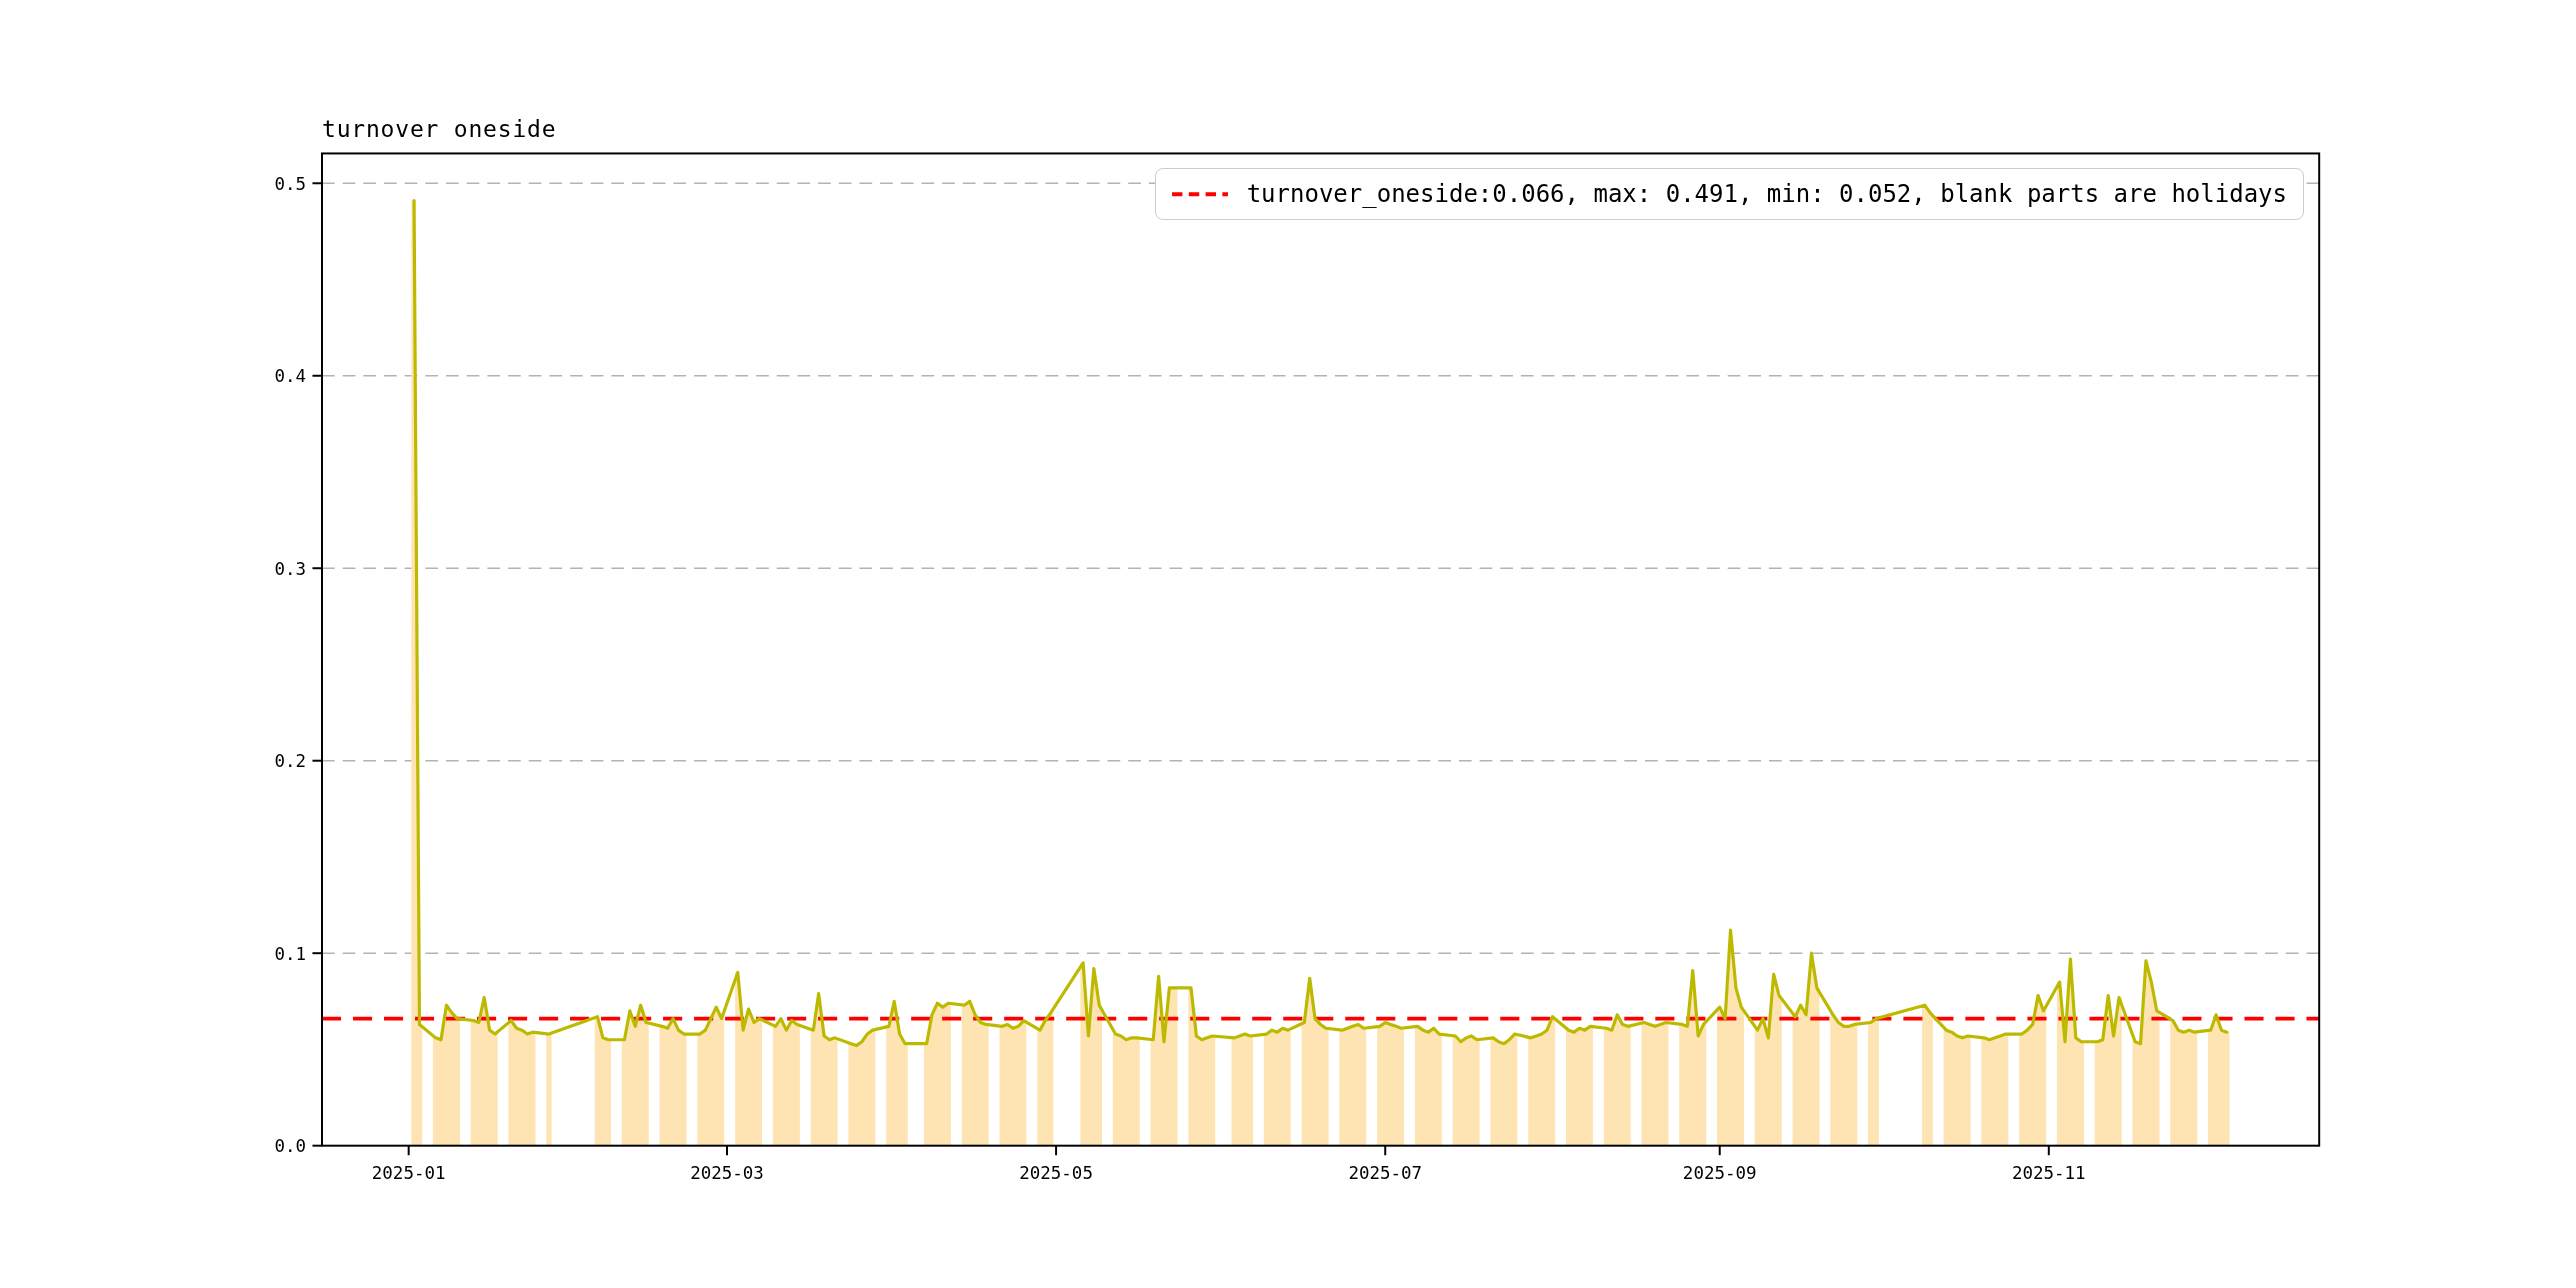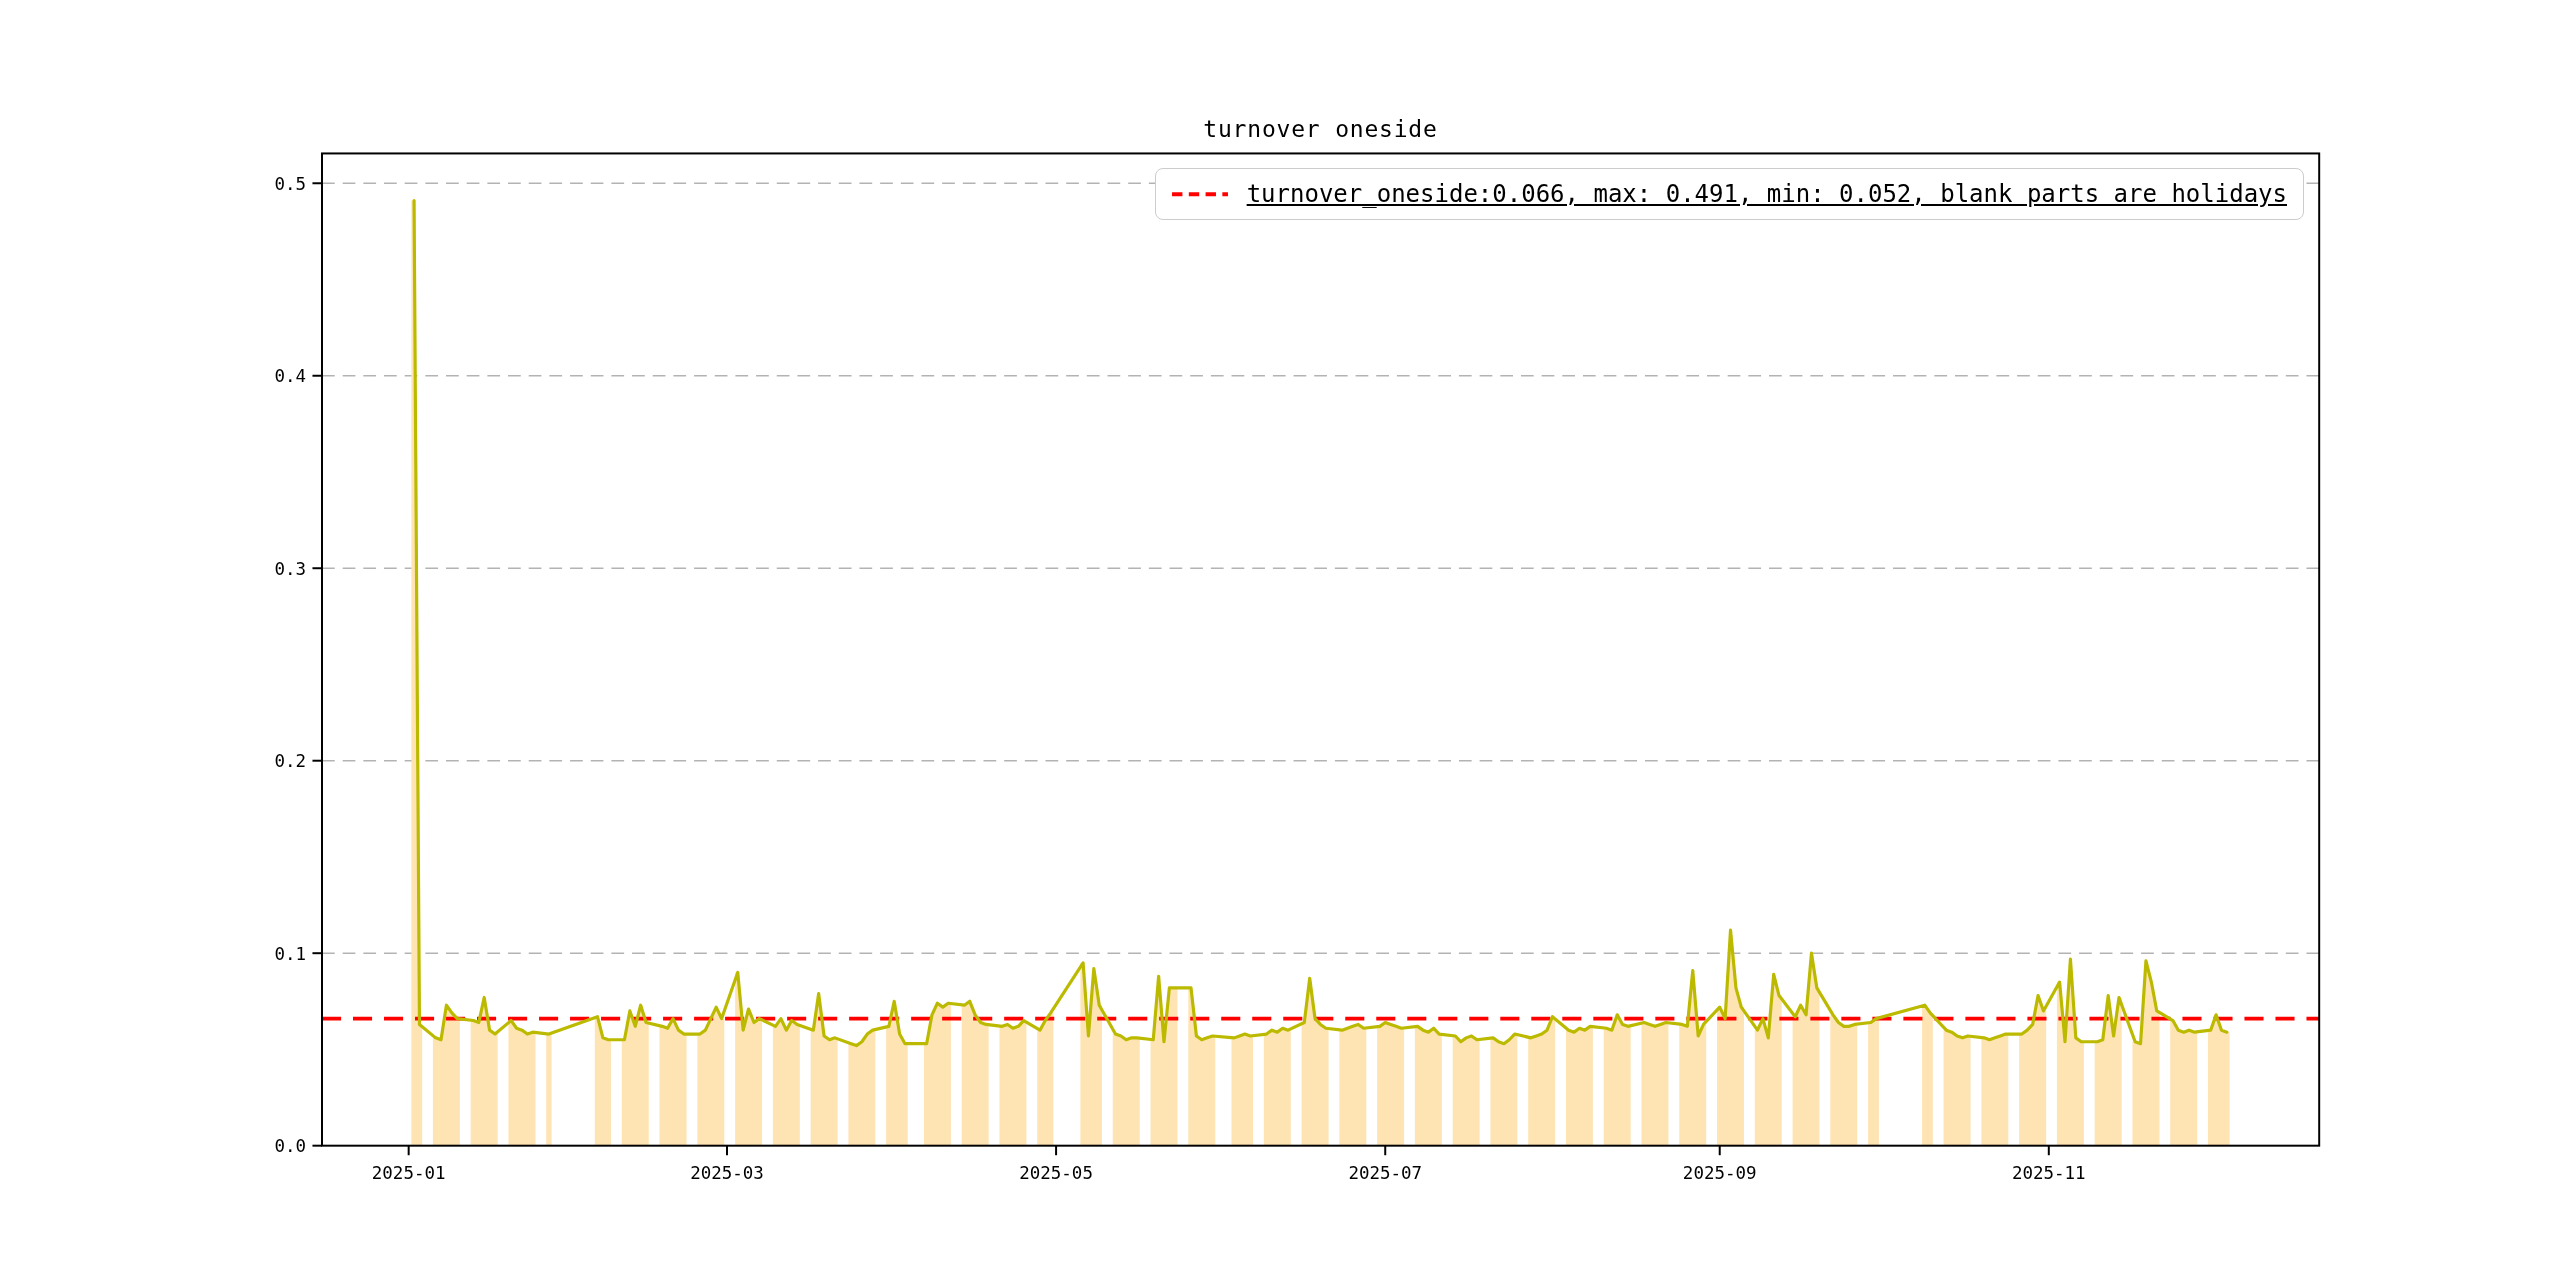--- a/index.html
+++ b/index.html
@@ -1,30 +1,29 @@
 <!DOCTYPE html>
 <html style="font-size:12.7px"><head>
 <meta charset="utf-8">
 <style>
   html,body{margin:0;padding:0;}
   body{
     width:2576px;height:1288px;background:#ffffff;position:relative;overflow:hidden;
     font-family:"DejaVu Sans Mono","Liberation Mono",monospace;color:#000;
   }
   .chart-title{
-    position:absolute;left:322px;top:116px;width:1997px;text-align:center;
+    position:absolute;left:322px;top:116px;width:1997px;
     font-size:23px;letter-spacing:0.8px;white-space:pre;
   }
   .plot-wrap{position:absolute;left:0;top:0;width:2576px;height:1288px;}
   .legend-box{
     position:absolute;top:168px;right:272px;height:52px;
     background:#ffffff;border:1.6px solid #cccccc;border-radius:8px;
     display:flex;align-items:center;gap:19px;padding:0 16px;box-sizing:border-box;
     z-index:5;
-    text-decoration:underline;
   }
   .legend-label{font-size:24px;white-space:pre;letter-spacing:0;}
   .legend-marker{flex:0 0 auto;display:block;}
 </style>
 </head>
 <body>
 
 <div class="plot-wrap" id="plot"><svg width="2576" height="1288" viewBox="0 0 3240 1620" xmlns="http://www.w3.org/2000/svg" font-family="DejaVu Sans Mono, Liberation Mono, monospace">
       <g>
         <line x1="405.0" y1="1198.9" x2="2917.0" y2="1198.9" stroke="#b3b3b3" stroke-width="2" stroke-dasharray="16 10"></line>

